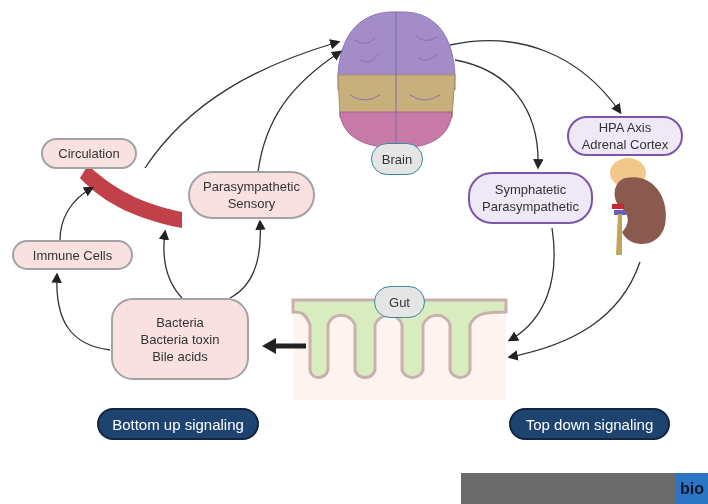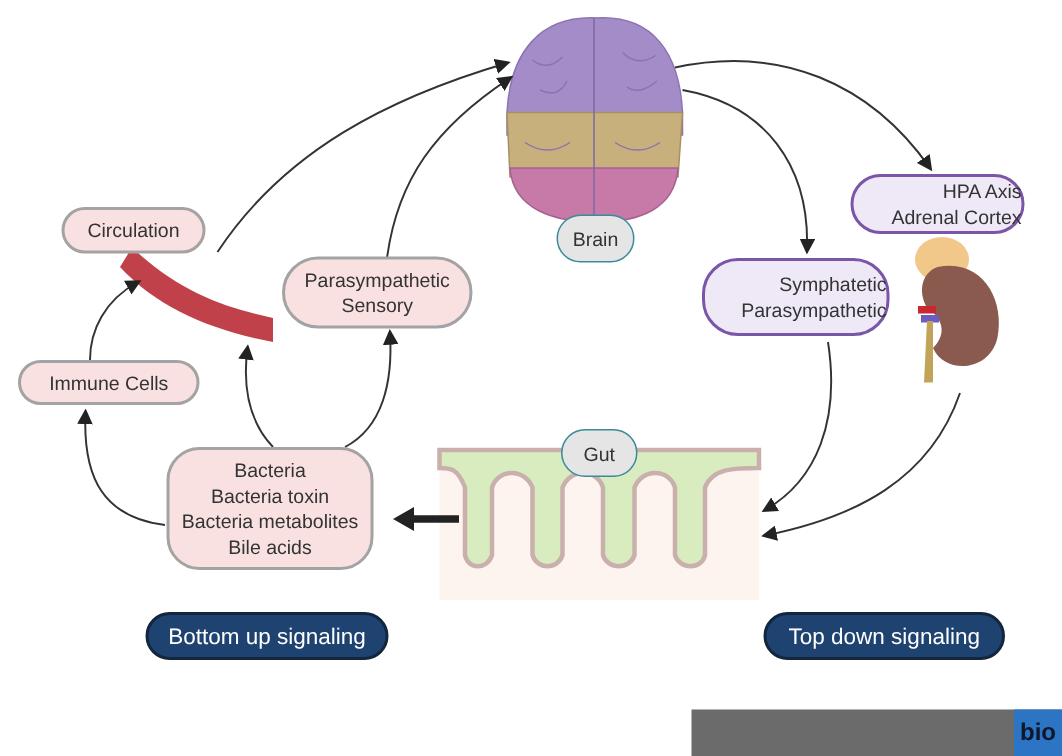--- a/index.html
+++ b/index.html
@@ -1,20 +1,20 @@
 <!DOCTYPE html>
 <html><head>
 <meta charset="utf-8">
 <style>
   html, body { margin:0; padding:0; background:#ffffff; }
   body { width:708px; height:504px; position:relative; overflow:hidden; font-family:"Liberation Sans", sans-serif; }
   svg.diagram { position:absolute; left:0; top:0; }
   .node { position:absolute; box-sizing:border-box; display:flex; flex-direction:column; align-items:center; justify-content:center; text-align:center; color:#333; font-size:13px; line-height:17px; }
   .pink { background:#f9e1e1; border:2px solid #a3a3a3; }
-  .purple { background:#efe9f7; border:2px solid #7b55a8;align-items:flex-end; }
+  .purple { background:#efe9f7; border:2px solid #7b55a8; }
   .blue { background:#e5e5e5; border:1.5px solid #3b8a9c; }
   .navy { background:#1f4370; border:2px solid #13263d; color:#fff; font-size:15px; }
   .badge { position:absolute; left:461px; top:473px; width:247px; height:31px; background:#6b6b6b; color:#fff; font-size:15px; display:flex; align-items:center; }
   .badge .txt { padding-left:14px; }
   .badge b { font-weight:bold; }
   .badge .logo { position:absolute; right:0; top:0; width:32px; height:31px; background:#2c74c4; color:#0f172a; font-weight:bold; font-size:16px; display:flex; align-items:center; justify-content:center; }
 </style>
 </head>
 <body>
 
@@ -79,21 +79,20 @@
 <div class="node pink" style="left:188px;top:171px;width:127px;height:48px;border-radius:24px;">
   <span>Parasympathetic</span>
   <span>Sensory</span>
 </div>
 
 <div class="node pink" style="left:12px;top:240px;width:121px;height:30px;border-radius:15px;">Immune Cells</div>
 
 <div class="node pink" style="left:111px;top:298px;width:138px;height:82px;border-radius:22px;">
   <span>Bacteria</span>
   <span>Bacteria toxin</span>
-  <span>Bacteria metabolites</span>
   <span>Bile acids</span>
 </div>
 
 <div class="node blue" style="left:374px;top:286px;width:51px;height:32px;border-radius:16px;">Gut</div>
 
 <div class="node navy" style="left:97px;top:408px;width:162px;height:32px;border-radius:16px;">Bottom up signaling</div>
 
 <div class="node navy" style="left:509px;top:408px;width:161px;height:32px;border-radius:16px;">Top down signaling</div>
 
 <div class="badge">

